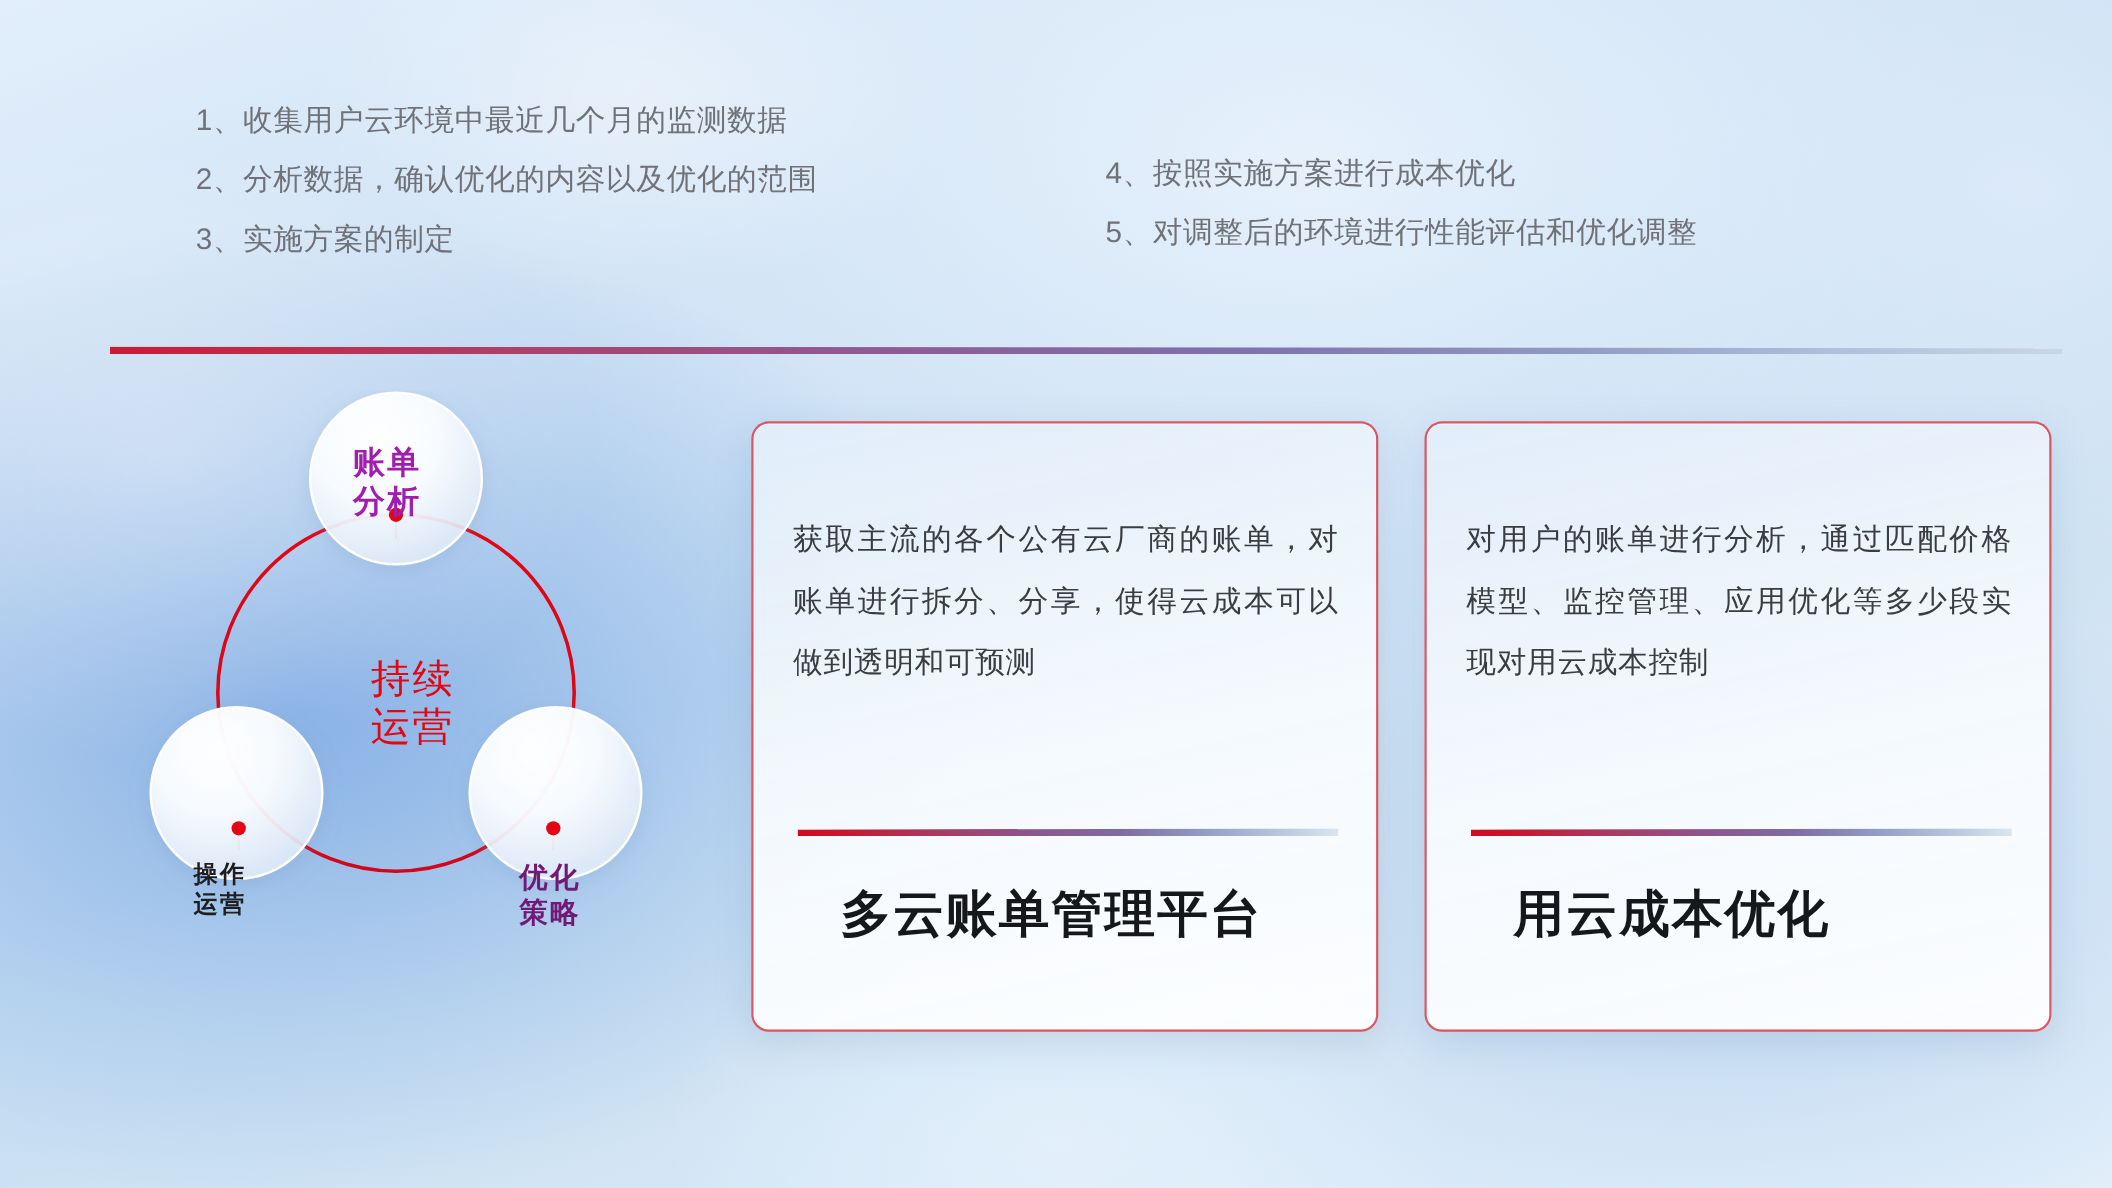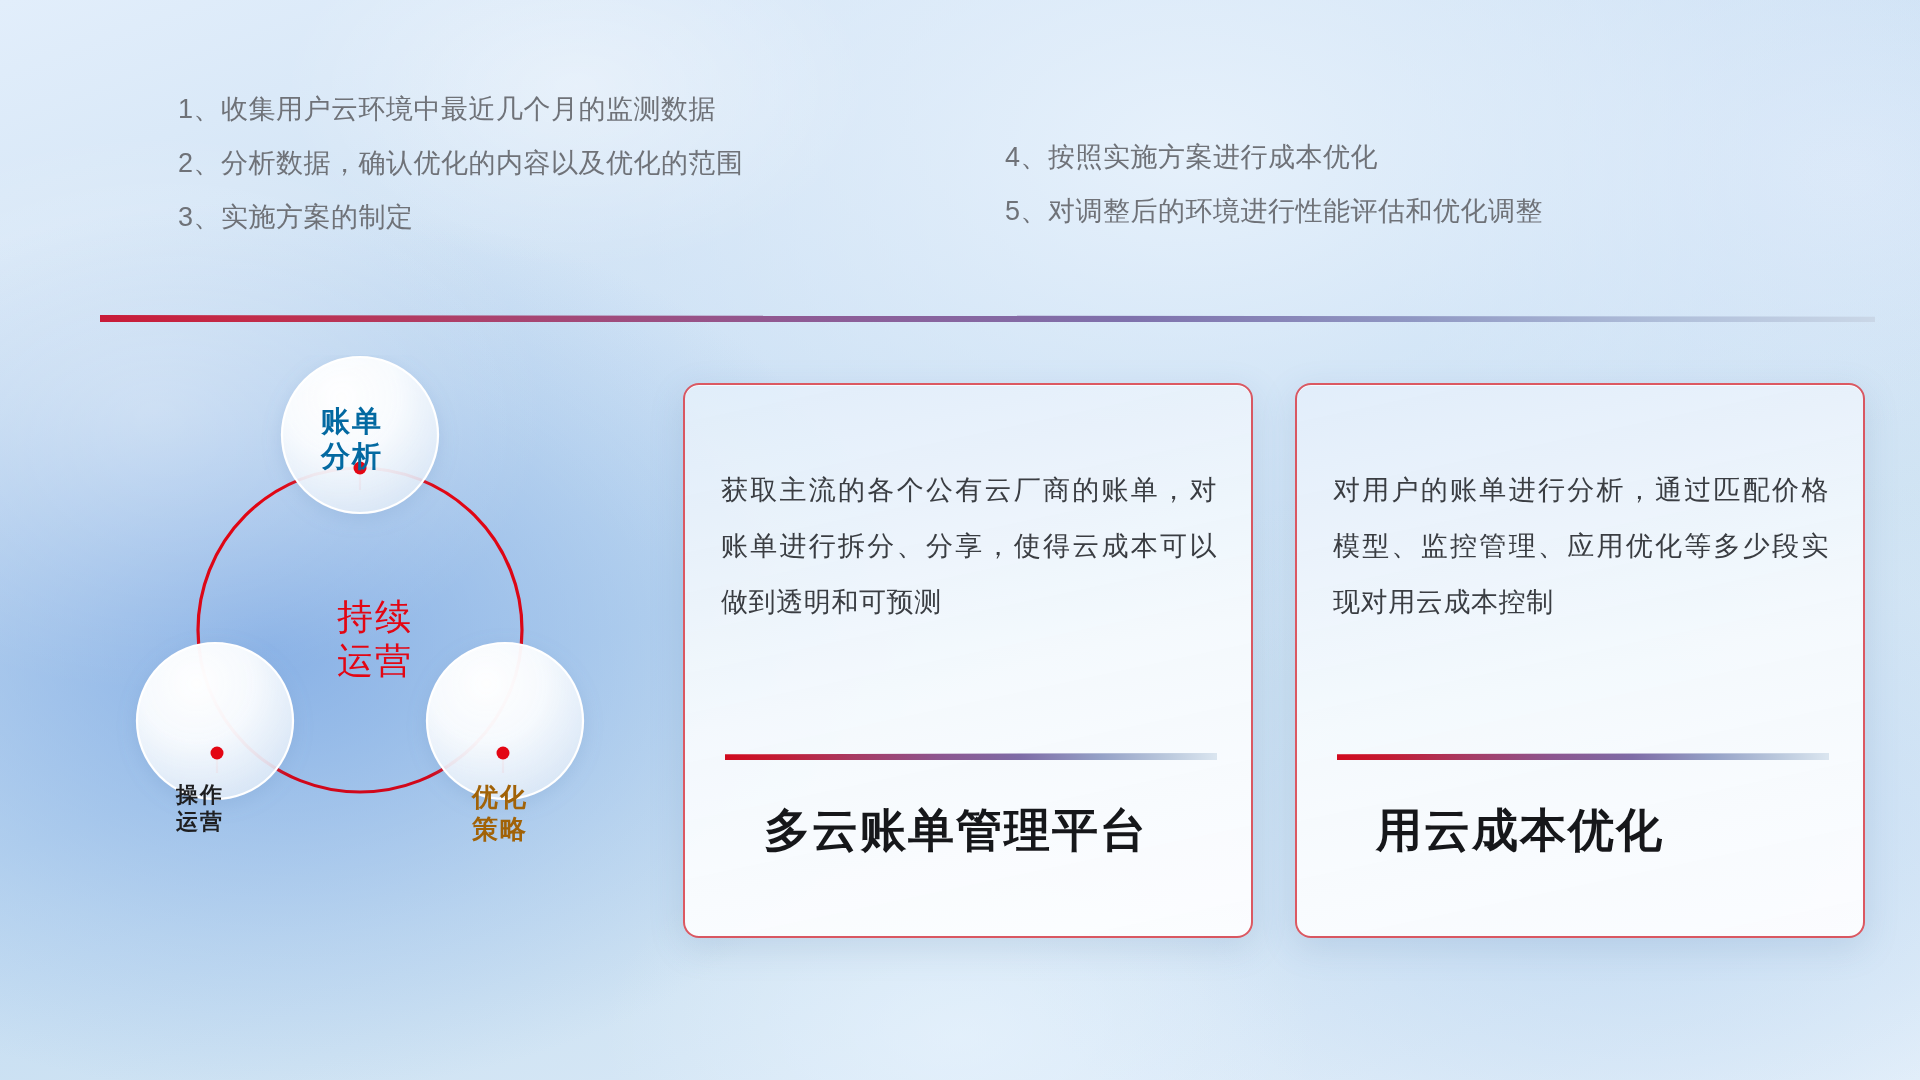--- a/index.html
+++ b/index.html
@@ -70,21 +70,21 @@
     text-align: center;
     line-height: 1.22;
     font-weight: 700;
     white-space: pre-line;
     pointer-events: none;
   }
   #label-billing {
     left: 262px; top: 404px;
     width: 180px;
     font-size: 29px;
-    color: #0369a1;
+    color: #a21caf;
     letter-spacing: 2px;
   }
   #label-center {
     left: 280px; top: 595px;
     width: 190px;
     font-size: 36px;
     color: #e30613;
     letter-spacing: 2px;
     font-weight: 400;
   }
@@ -92,21 +92,21 @@
     left: 120px; top: 782px;
     width: 160px;
     font-size: 22px;
     color: #1e1e20;
     letter-spacing: 2px;
   }
   #label-strategy {
     left: 420px; top: 782px;
     width: 160px;
     font-size: 26px;
-    color: #a16207;
+    color: #701a75;
     letter-spacing: 2px;
   }
 
   
   .card {
     position: absolute;
     width: 570px;
     height: 555px;
     top: 383px;
     border-radius: 16px;

